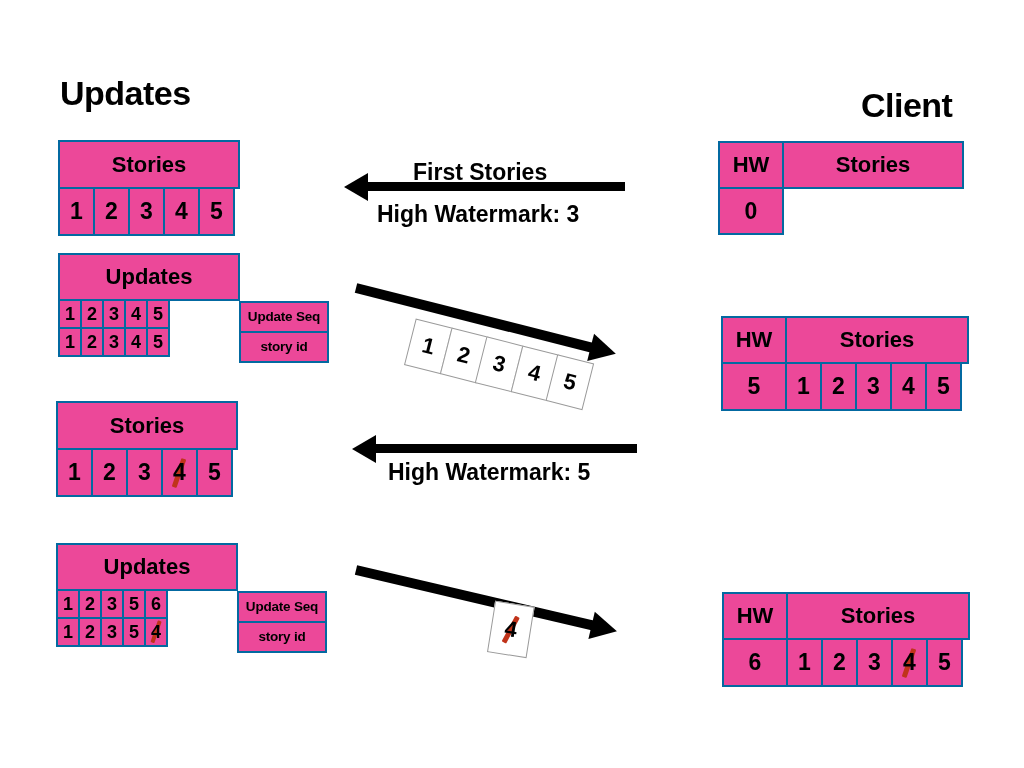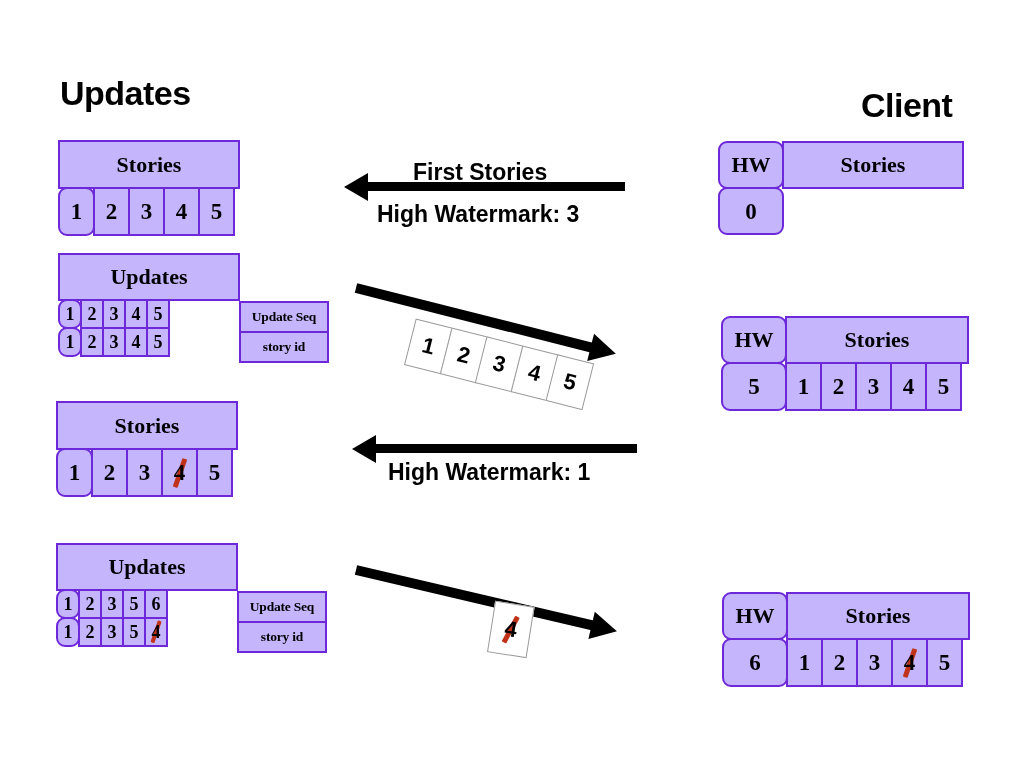--- a/index.html
+++ b/index.html
@@ -25,46 +25,45 @@
     font-weight: bold;
     letter-spacing: -0.5px;
     line-height: 1;
     white-space: nowrap;
   }
   #server-title { left: 60px; top: 76px; }
   #client-title { left: 861px; top: 76px; margin-top: 12px; }
 
   
   .box {
-    border: 2px solid #6d28d9;
-    background: #c4b5fd;
+    border: 2px solid #0369a1;
+    background: #ec4899;
     box-sizing: border-box;
     display: flex;
     align-items: center;
     justify-content: center;
     font-weight: bold;
     line-height: 1;
-    font-family: Liberation Serif, serif;
   }
   .hdr-box {
     font-size: 22px;
   }
   .cell {
     font-size: 23px;
   }
   .small-label {
     font-size: 13.5px;
     font-weight: bold;
     letter-spacing: -0.2px;
     white-space: nowrap;
   }
 
   .row { display: flex; }
   .row .box { margin-left: -2px; }
-  .row .box:first-child { margin-left: 0; border-radius: 9px; }
+  .row .box:first-child { margin-left: 0; }
 
   
   .struck {
     position: relative;
     display: inline-block;
     line-height: 1;
   }
   .struck .slash {
     position: absolute;
     left: 50%;
@@ -241,21 +240,21 @@
   <div class="card">2</div>
   <div class="card">3</div>
   <div class="card">4</div>
   <div class="card">5</div>
 </div>
 
 <div class="abs harrow" style="left:352px; top:444px; width:285px;">
   <div class="shaft" style="left:22px; width:263px;"></div>
   <div class="head"></div>
 </div>
-<div class="abs arrow-label" style="left:388px; top:459px;">High Watermark: 1</div>
+<div class="abs arrow-label" style="left:388px; top:459px;">High Watermark: 5</div>
 
 <div class="diag" style="left:356px; top:570px; width:268px; transform: rotate(13.2deg);">
   <div class="shaft" style="width:244px;"></div>
   <div class="head" style="left:242px;"></div>
 </div>
 <div class="cardrow" style="left:487px; top:600px; transform: rotate(9deg);">
   <div class="card" style="width:40px;height:52px;">
     <span class="struck">
       <span class="slash"></span>
       <span class="digit">4</span>

